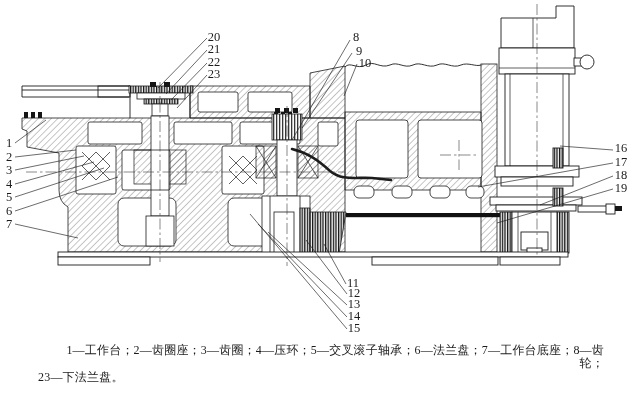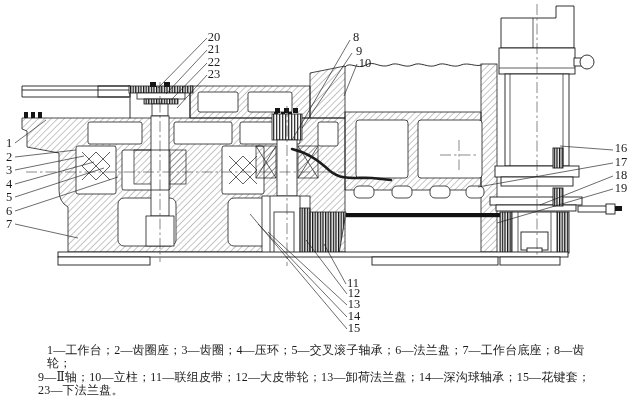--- a/index.html
+++ b/index.html
@@ -2,21 +2,21 @@
 <html><head>
 <meta charset="utf-8">
 <style>
   html,body{margin:0;padding:0;background:#e8e8e8;}
   .page{position:relative;width:634px;height:408px;background:#ffffff;overflow:hidden;
         font-family:"Liberation Serif","DejaVu Serif",serif;color:#1c1c1c;}
   svg{display:block;}
   svg text.num{font-family:"Liberation Serif","DejaVu Serif",serif;font-size:12.5px;fill:#1c1c1c;text-anchor:middle;}
   .legend{position:absolute;left:38px;top:344px;width:566px;
           font-size:12px;line-height:13.4px;letter-spacing:0.2px;color:#1b1b1b;}
-  .legend .legend-line:first-child{padding-left:9px;}
+  .legend .legend-line:first-child{padding-left:9px;text-align:right;}
 </style>
 </head>
 <body>
 
 <div class="page">
 
 <svg width="634" height="338" viewBox="0 0 634 338">
   <defs>
     <pattern id="hx" patternUnits="userSpaceOnUse" width="4.6" height="4.6" patternTransform="rotate(45)">
       <line x1="0" y1="0" x2="0" y2="4.6" stroke="#2e2e2e" stroke-width="0.55"></line>
@@ -239,17 +239,16 @@
     <text class="num" x="621" y="192">19</text>
     <text class="num" x="214" y="41">20</text>
     <text class="num" x="214" y="53">21</text>
     <text class="num" x="214" y="66">22</text>
     <text class="num" x="214" y="78">23</text>
   </g>
 </svg>
 
 <div class="legend">
   <div class="legend-line">1—工作台；2—齿圈座；3—齿圈；4—压环；5—交叉滚子轴承；6—法兰盘；7—工作台底座；8—齿轮；</div>
-  <div class="legend-line">9—Ⅱ轴；10—立柱；11—联组皮带；12—大皮带轮；13—卸荷法兰盘；14—深沟球轴承；15—花键套；</div>
   <div class="legend-line">23—下法兰盘。</div>
 </div>
 
 </div>
 
 </body></html>

